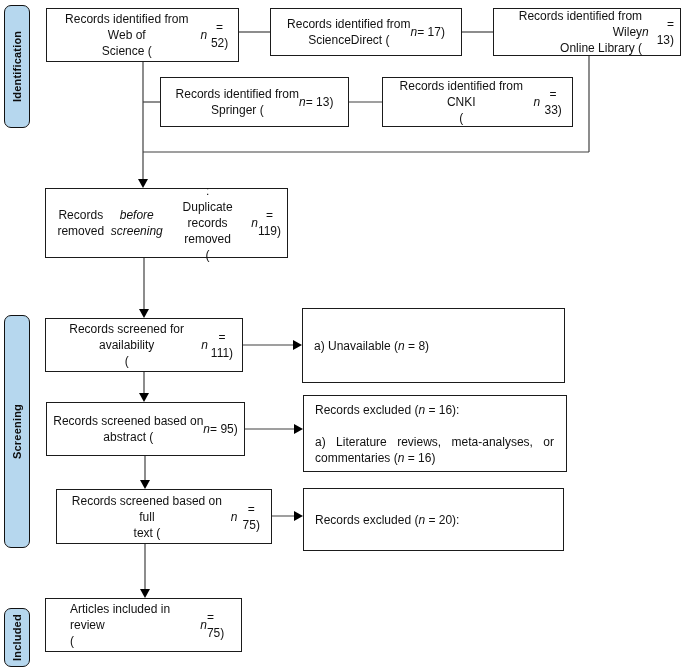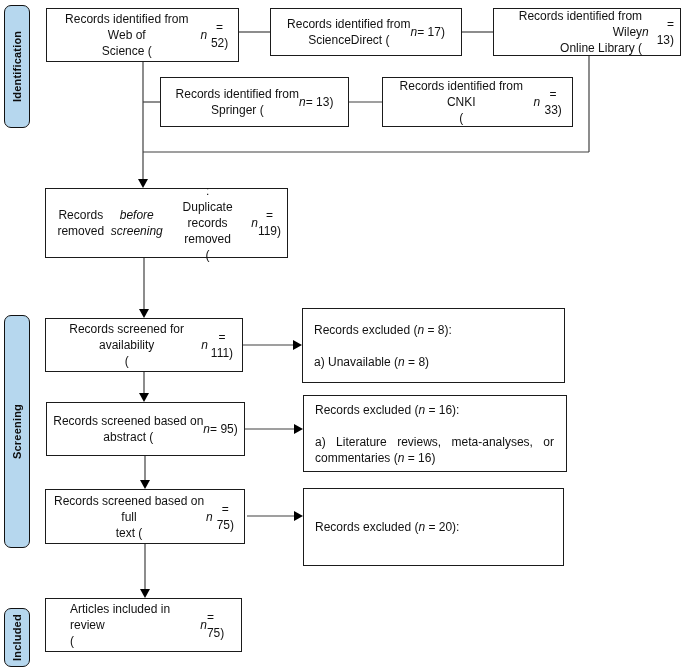--- a/index.html
+++ b/index.html
@@ -113,36 +113,35 @@
 (<i>n</i> = 33)</div>
 
   <div class="box" style="left:45px; top:188px; width:243px; height:70px;">Records removed <i>before screening</i>:
 Duplicate records removed
 (<i>n</i> = 119)</div>
 
   <div class="box" style="left:45px; top:318px; width:198px; height:54px;">Records screened for availability
 (<i>n</i> = 111)</div>
   <div class="box" style="left:46px; top:402px; width:199px; height:54px;">Records screened based on
 abstract (<i>n</i> = 95)</div>
-  <div class="box" style="left:45px; top:489px; width:200px; height:55px;">Records screened based on full
+  <div class="box" style="left:56px; top:489px; width:216px; height:55px;">Records screened based on full
 text (<i>n</i> = 75)</div>
 
   <div class="box excl" style="left:302px; top:308px; width:263px; height:75px;">
     <div class="excl-inner">
-      <div>Records excluded (<i>n</i> = 8):</div>
       <div class="excl-item">a) Unavailable (<i>n</i> = 8)</div>
     </div>
   </div>
   <div class="box excl" style="left:303px; top:395px; width:264px; height:77px;">
     <div class="excl-inner">
       <div>Records excluded (<i>n</i> = 16):</div>
       <div class="excl-item">a) Literature reviews, meta-analyses, or commentaries (<i>n</i> = 16)</div>
     </div>
   </div>
-  <div class="box excl" style="left:303px; top:488px; width:261px; height:78px;">
+  <div class="box excl" style="left:303px; top:488px; width:261px; height:63px;">
     <div class="excl-inner">
       <div>Records excluded (<i>n</i> = 20):</div>
     </div>
   </div>
 
   <div class="box left" style="left:45px; top:598px; width:197px; height:54px;">Articles included in review
 (<i>n</i> = 75)</div>
 
 </div>
 

